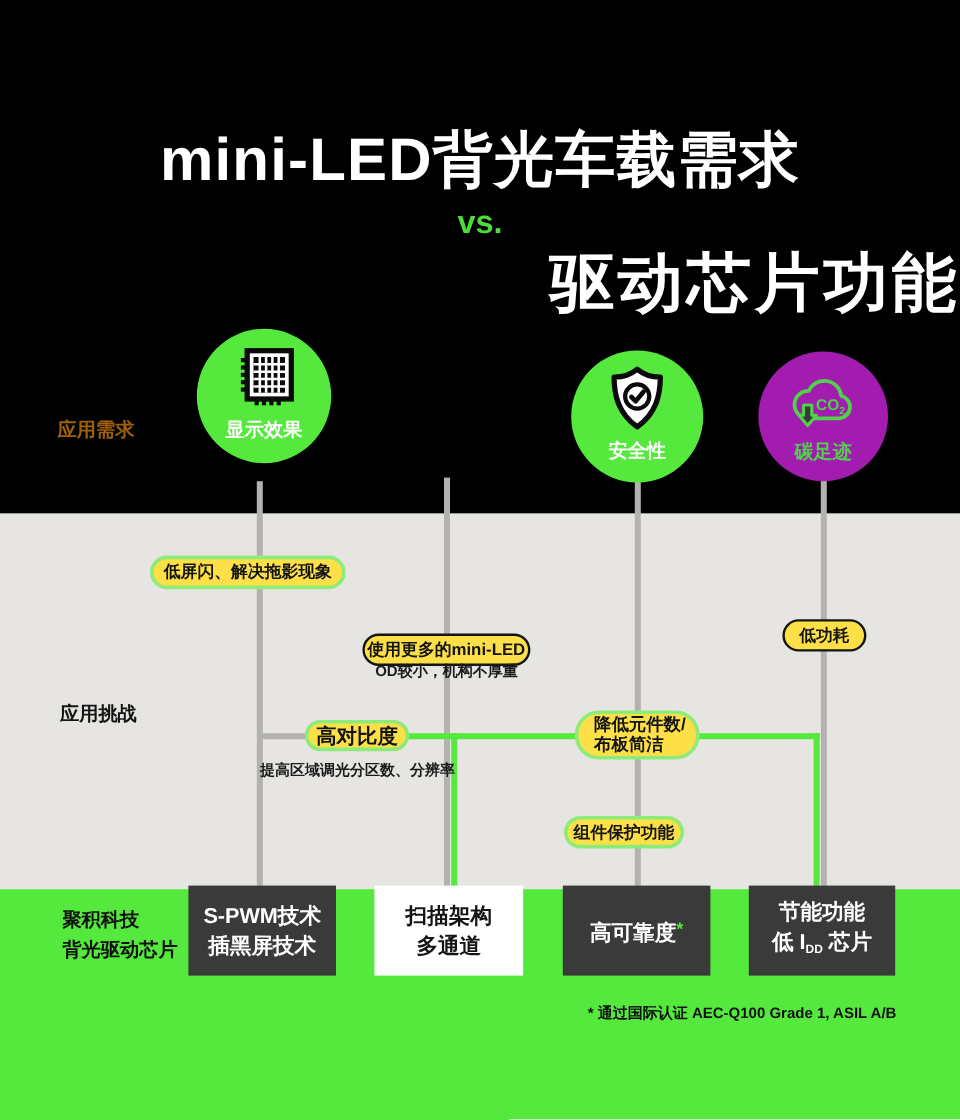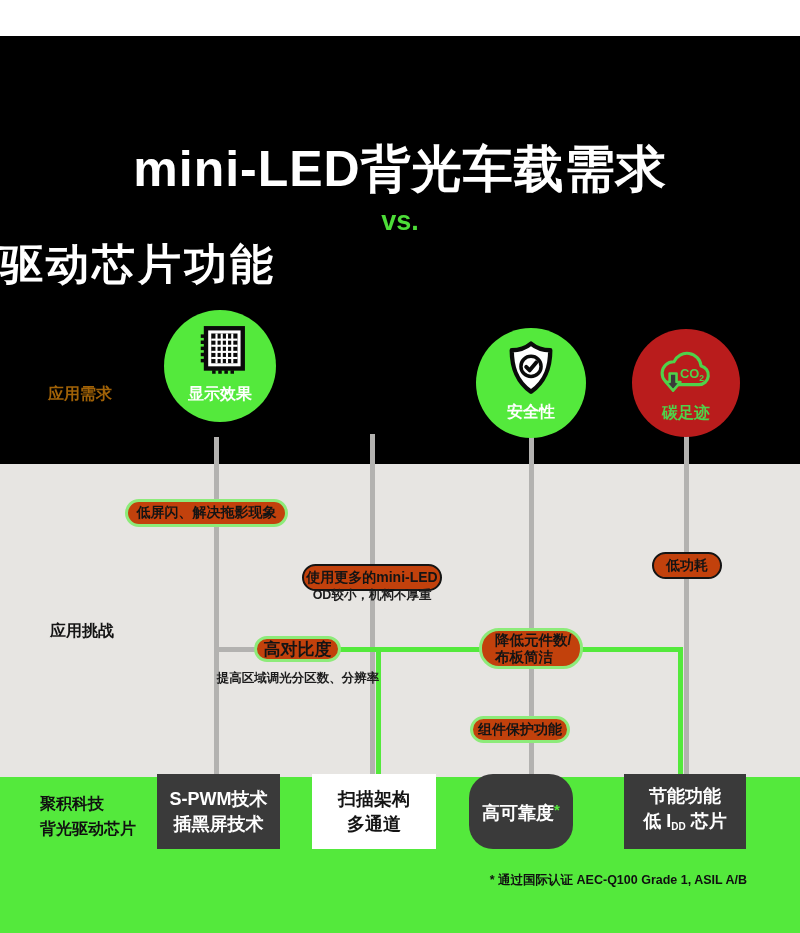--- a/index.html
+++ b/index.html
@@ -1,50 +1,50 @@
 <!DOCTYPE html>
 <html><head>
 <meta charset="utf-8">
 <style>
   html,body{margin:0;padding:0;background:#ffffff;}
   #stage{position:relative;width:800px;height:933px;overflow:hidden;
          font-family:"Liberation Sans","DejaVu Sans",sans-serif;font-weight:700;}
-  .abs{position:absolute;margin-top:36px;}
+  .abs{position:absolute;}
   
   .sec-black{left:0;top:0;width:800px;height:428px;background:#000000;}
   .sec-gray{left:0;top:428px;width:800px;height:313px;background:#e7e5e2;}
   .sec-green{left:0;top:741px;width:800px;height:192px;background:#54e93c;}
   
   .title1{left:0;top:100px;width:800px;text-align:center;color:#ffffff;
           font-size:50px;letter-spacing:1px;}
   .vs{left:0;top:170px;width:800px;text-align:center;color:#4ddd38;font-size:27px;}
-  .title2{left:0;top:200px;width:800px;text-align:left;color:#ffffff;
-          font-size:43px;letter-spacing:3px;}
+  .title2{left:0;top:200px;width:800px;text-align:right;color:#ffffff;
+          font-size:54px;letter-spacing:3px;}
   
   .needs-label{left:48px;top:348px;color:#a16207;font-size:16px;}
   .challenges-label{left:50px;top:585px;color:#141414;font-size:16px;}
   
   .circle{border-radius:50%;display:flex;flex-direction:column;align-items:center;
           justify-content:flex-start;padding-top:13px;box-sizing:border-box;gap:5px;}
   .circle.green{background:#54e93c;}
-  .circle.dark{background:#b91c1c;}
+  .circle.dark{background:#a21caf;}
   .circle .clabel{font-size:16px;}
   .circle.green .clabel{color:#ffffff;}
   .circle.dark .clabel{color:#4fd24a;}
   
   .gline{background:#b3b2b0;}
   .greenline{background:#54e93c;}
   
-  .pill{background:#c2410c;border-radius:999px;display:flex;align-items:center;
+  .pill{background:#fde047;border-radius:999px;display:flex;align-items:center;
         justify-content:center;box-sizing:border-box;color:#141414;font-size:14px;}
   .pill.gborder{border:3px solid #8deb7a;}
   .pill.bborder{border:2.5px solid #141414;}
   .note{color:#1c1c1c;font-size:12.5px;text-align:center;}
   
-  .company{left:40px;top:755px;color:#101010;font-size:16px;line-height:25px;}
+  .company{left:52px;top:755px;color:#101010;font-size:16px;line-height:25px;}
   .box{top:738px;height:75px;display:flex;flex-direction:column;align-items:center;
        justify-content:center;text-align:center;font-size:18px;line-height:25px;box-sizing:border-box;}
   .box.dark{background:#3a3a3a;color:#ffffff;}
   .box.white{background:#ffffff;color:#141414;}
   .star{color:#54e93c;font-size:15px;vertical-align:4px;}
   sub.idd{font-size:10px;vertical-align:-3px;}
   .footnote{top:836px;right:53px;color:#101010;font-size:12.5px;}
 </style>
 </head>
 <body>
@@ -155,21 +155,21 @@
   <div class="abs box dark" style="left:157px;width:123px;">
     <div>S-PWM技术</div>
     <div>插黑屏技术</div>
   </div>
 
   <div class="abs box white" style="left:312px;width:124px;">
     <div>扫描架构</div>
     <div>多通道</div>
   </div>
 
-  <div class="abs box dark" style="left:469px;width:104px;border-radius:24px;">
+  <div class="abs box dark" style="left:469px;width:123px;">
     <div><span>高可靠度</span><span class="star">*</span></div>
   </div>
 
   <div class="abs box dark" style="left:624px;width:122px;">
     <div>节能功能</div>
     <div><span>低 I</span><sub class="idd">DD</sub><span> 芯片</span></div>
   </div>
 
   <div class="abs footnote">* 通过国际认证 AEC-Q100 Grade 1, ASIL A/B</div>
 

